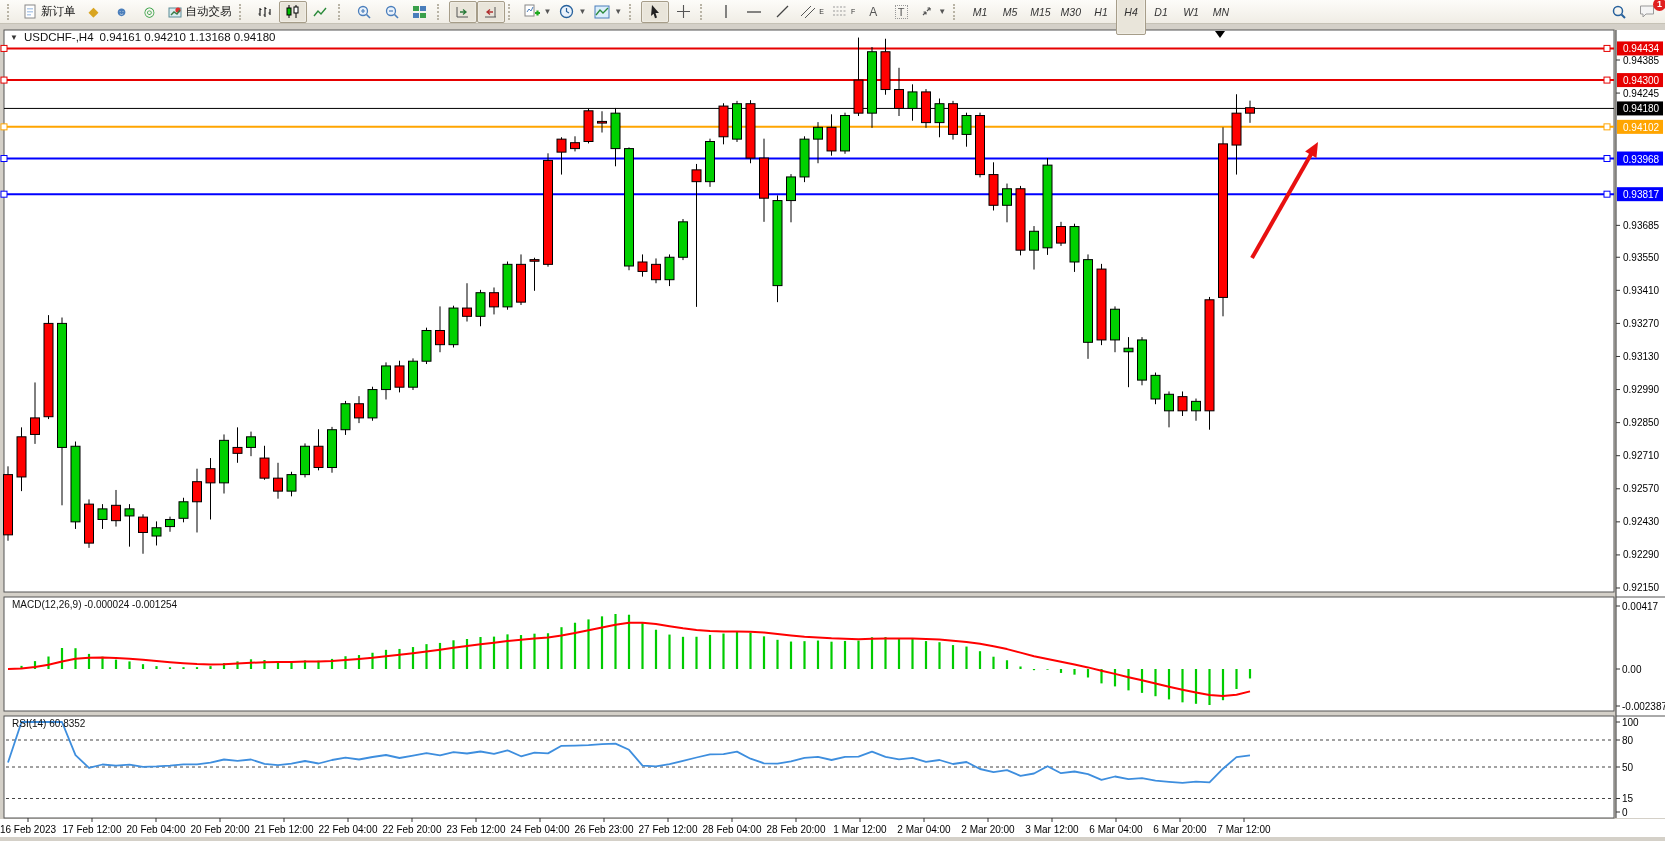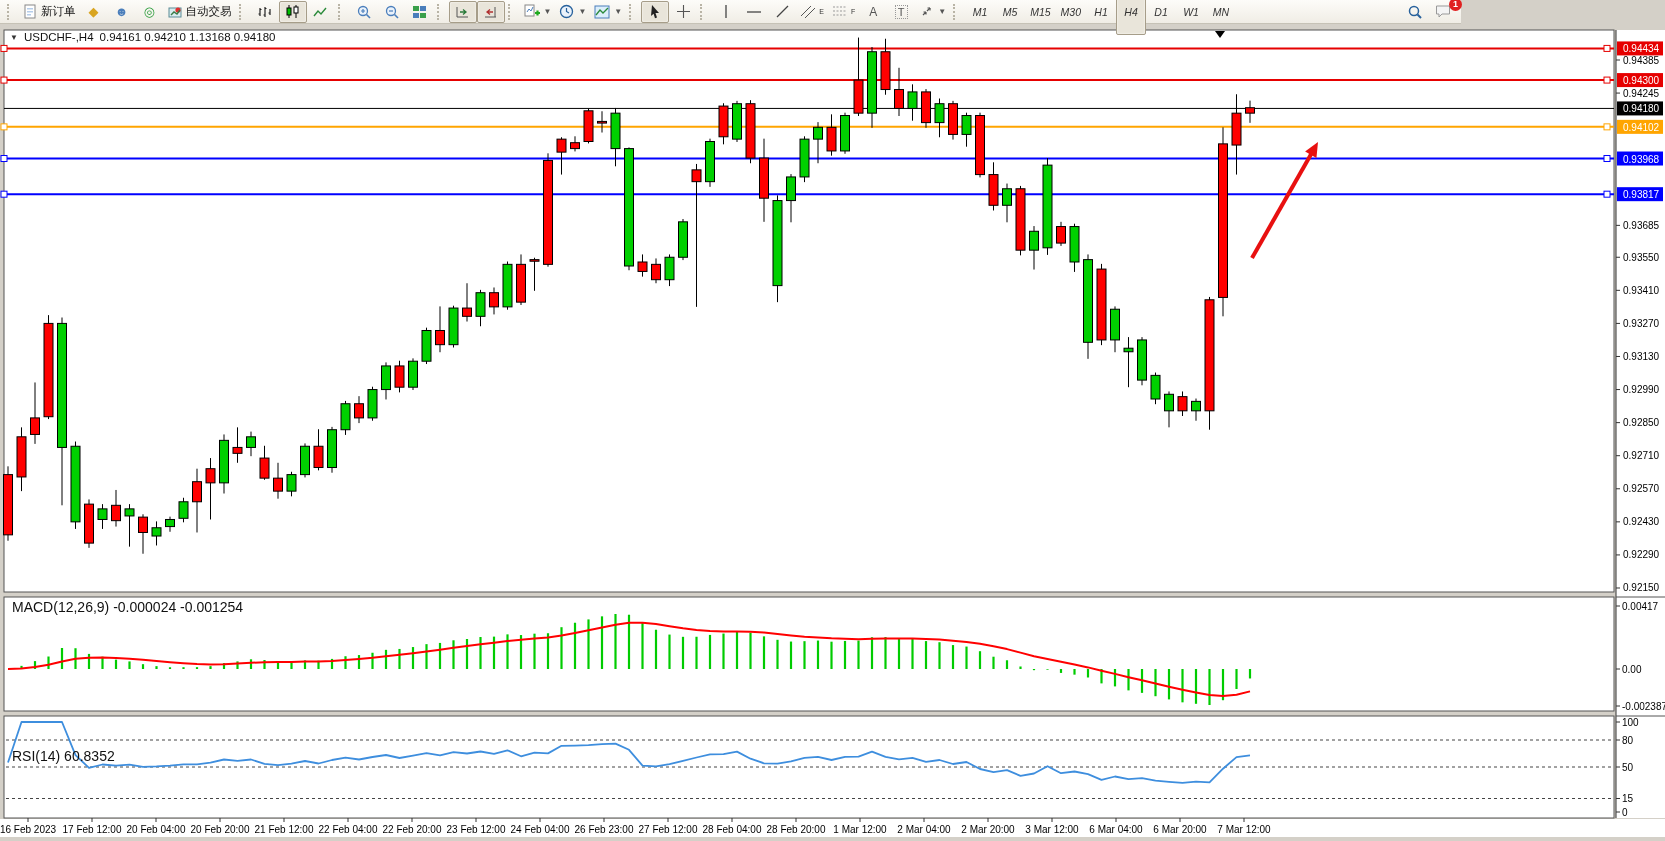--- a/index.html
+++ b/index.html
@@ -1,35 +1,35 @@
 <!DOCTYPE html>
 <html><head>
 <meta charset="utf-8">
 <style>
   html,body{margin:0;padding:0;}
   body{width:1665px;height:841px;overflow:hidden;background:#d4d0c8;font-family:"Liberation Sans",sans-serif;position:relative;}
   
-  #toolbar{position:absolute;top:0;left:0;width:1461px;height:24px;background:linear-gradient(#fdfcf9,#f0ede5);border-bottom:1px solid #c6c2b6;display:flex;align-items:center;padding:0 4px;box-sizing:border-box;z-index:5;}
+  #toolbar{position:absolute;top:0;left:0;width:1665px;height:24px;background:linear-gradient(#fdfcf9,#f0ede5);border-bottom:1px solid #c6c2b6;display:flex;align-items:center;padding:0 4px;box-sizing:border-box;z-index:5;}
   .grip{width:7px;height:16px;margin:0 3px;border-left:2px dotted #b9b4a6;}
   .tb-btn{height:20px;min-width:20px;padding:0 3px;display:inline-flex;align-items:center;justify-content:center;gap:3px;border:1px solid transparent;border-radius:2px;font-size:11px;color:#222;cursor:default;}
   .tb-btn.sel{background:#e9e5da;border-color:#a69d89;box-shadow:inset 0 0 2px #fff;}
   .tb-txt{font-size:11.5px;color:#111;}
   .tf{font-size:10.5px;color:#333;padding:12px 4px;font-style:italic;}
   .caret{font-size:8px;color:#555;margin-left:1px;}
   .spacer{flex:1;}
   .badge{position:absolute;top:-4px;right:-6px;background:#e02020;color:#fff;border-radius:50%;width:13px;height:13px;font-size:9px;line-height:13px;text-align:center;font-weight:bold;}
   .rel{position:relative;}
   .glyph{font-size:13px;line-height:1;}
   
   #chart-svg{position:absolute;top:0;left:0;}
   #chart-title{position:absolute;top:31px;left:10px;font-size:11.5px;color:#111;z-index:3;display:flex;gap:6px;align-items:center;}
   #chart-title .tog{font-size:8px;color:#333;}
-  .pane-label{position:absolute;left:12px;font-size:14px;color:#111;z-index:3;}
+  .pane-label{position:absolute;left:12px;font-size:10px;color:#111;z-index:3;}
   #macd-label{top:599px;}
-  #rsi-label{top:748px;}
+  #rsi-label{top:718px;}
 </style>
 </head>
 <body>
 
 <div id="toolbar">
   <span class="grip"></span>
   <span class="tb-btn">
     <svg width="15" height="15">
         <rect x="2" y="1" width="10" height="13" fill="#fff" stroke="#888"></rect>
         <rect x="4" y="4" width="6" height="1.5" fill="#b5cdea"></rect>

